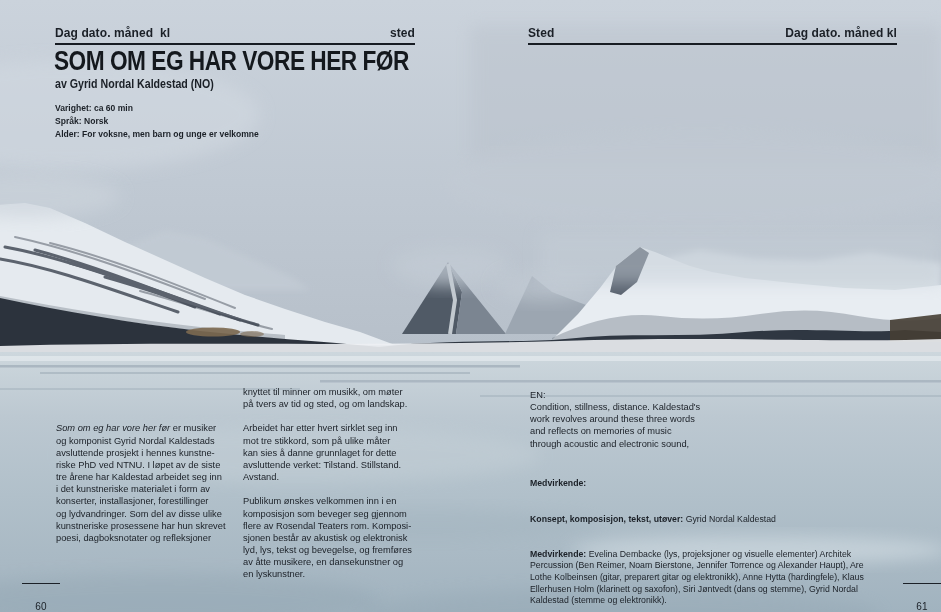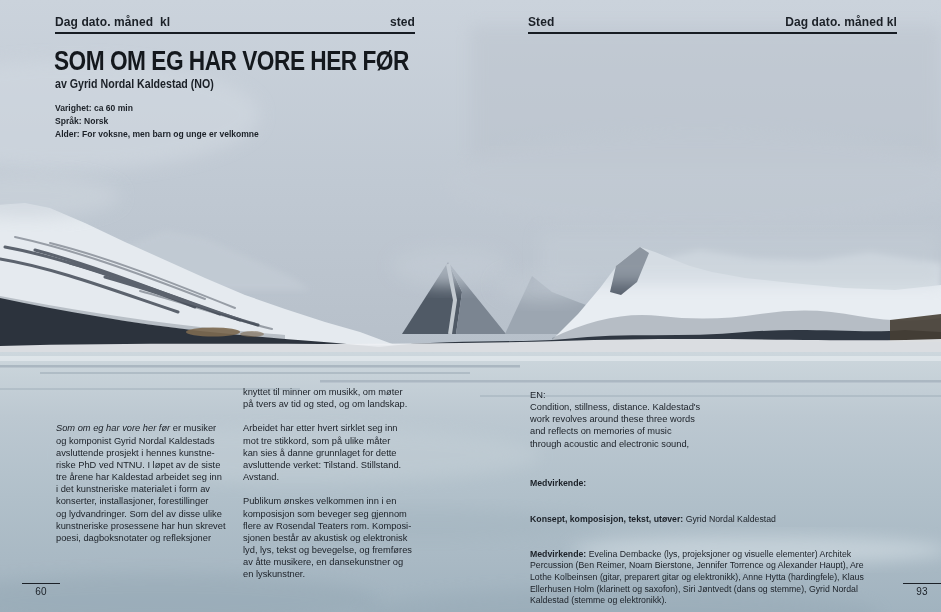--- a/index.html
+++ b/index.html
@@ -10,21 +10,21 @@
   .spread svg.landscape{position:absolute;left:0;top:0;}
   .ov{position:absolute;}
   .b{font-weight:bold;}
   .it{font-style:italic;}
 
   .pheader{
     position:absolute;top:15px;display:flex;justify-content:space-between;align-items:flex-end;
     border-bottom:2px solid #171c23;padding-bottom:3px;
     font-size:12px;font-weight:bold;letter-spacing:.1px;
   }
-  .pheader span{white-space:pre;}
+  .pheader span{white-space:pre;margin-top:11px;}
   #hdr-left{left:55px;width:360px;}
   #hdr-right{left:528px;width:369px;}
 
   .title{
     left:54px;top:46px;font-size:27px;font-weight:bold;letter-spacing:-0.6px;
     color:#14181d;white-space:nowrap;transform:scaleX(.84);transform-origin:left top;
   }
   .byline{
     left:55px;top:77px;font-size:12.5px;font-weight:bold;white-space:nowrap;
     transform:scaleX(.85);transform-origin:left top;
@@ -41,21 +41,21 @@
   #col3{left:530px;top:389px;}
   #col4{left:716px;top:401px;}
 
   .credits{
     left:530px;top:455px;font-size:9.2px;line-height:11.7px;white-space:pre;
     transform:scaleX(.95);transform-origin:left top;
   }
 
   .pagenum{
     position:absolute;top:583px;width:38px;border-top:1.5px solid #1b2027;
-    padding-top:2px;font-size:10px;text-align:center;letter-spacing:.3px;
+    padding-top:17px;font-size:10px;text-align:center;letter-spacing:.3px;
   }
   #pn-left{left:22px;}
   #pn-right{left:903px;}
 </style>
 </head>
 <body>
 
 <div class="spread">
 
   <svg class="landscape" width="941" height="612" viewBox="0 0 941 612" aria-hidden="true">
@@ -198,15 +198,15 @@
 Percussion (Ben Reimer, Noam Bierstone, Jennifer Torrence og Alexander Haupt), Are
 Lothe Kolbeinsen (gitar, preparert gitar og elektronikk), Anne Hytta (hardingfele), Klaus
 Ellerhusen Holm (klarinett og saxofon), Siri Jøntvedt (dans og stemme), Gyrid Nordal
 Kaldestad (stemme og elektronikk).</span></div>
     
     
     
   </div>
 
   <div class="pagenum" id="pn-left">60</div>
-  <div class="pagenum" id="pn-right">93</div>
+  <div class="pagenum" id="pn-right">61</div>
 
 </div>
 
 </body></html>

